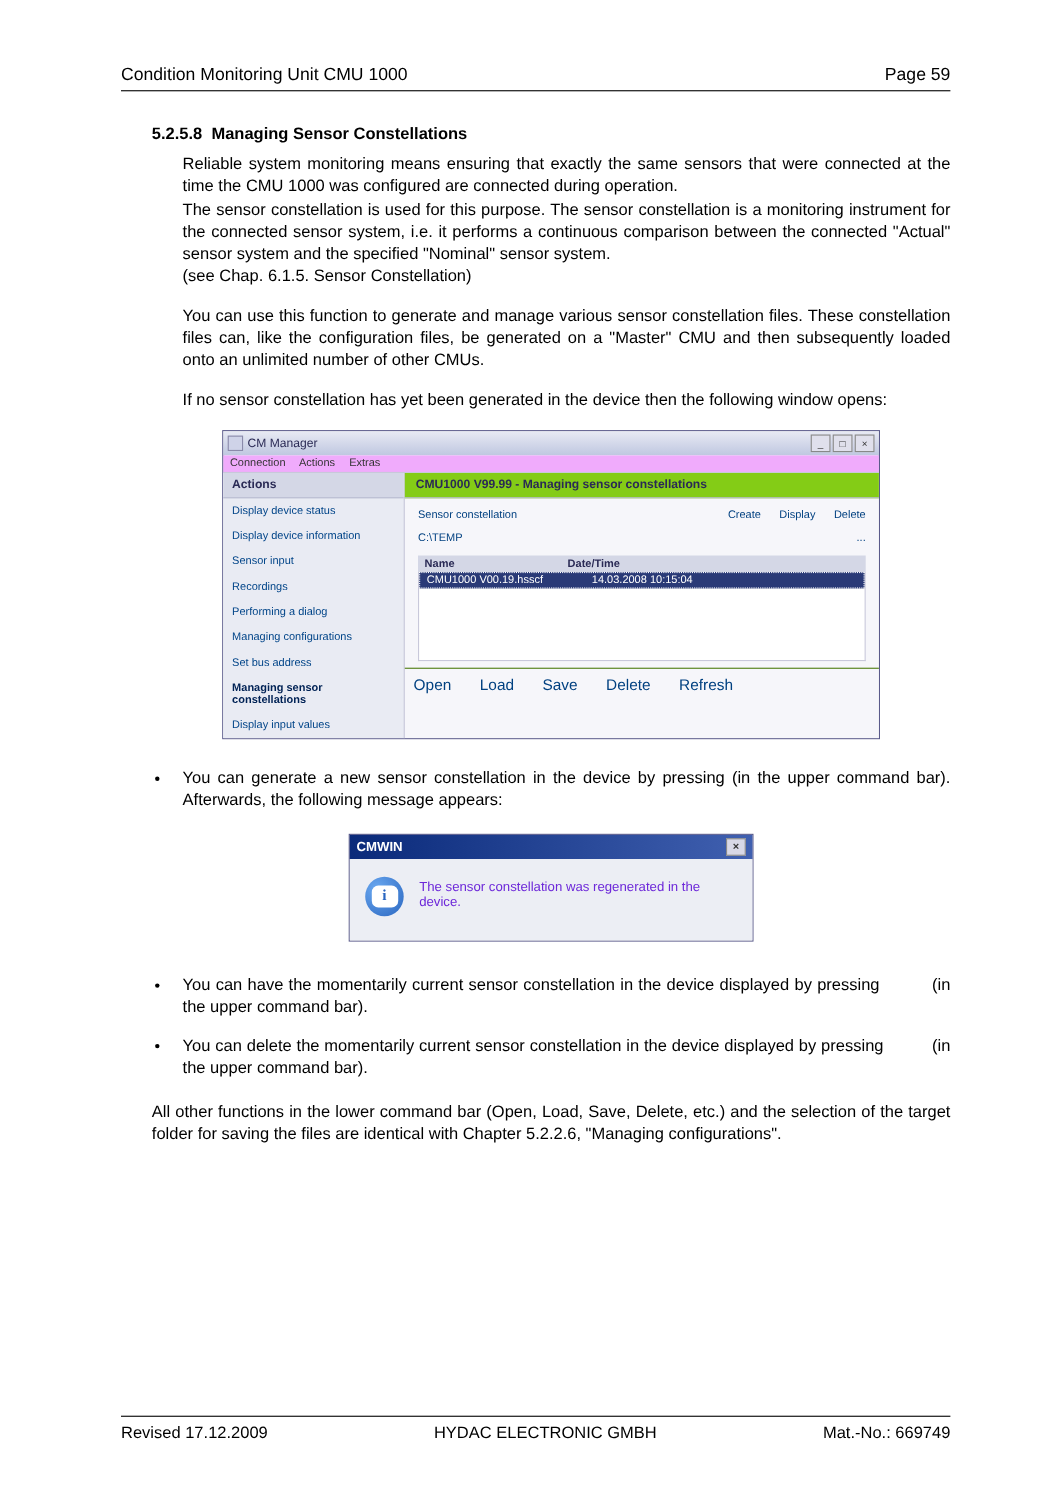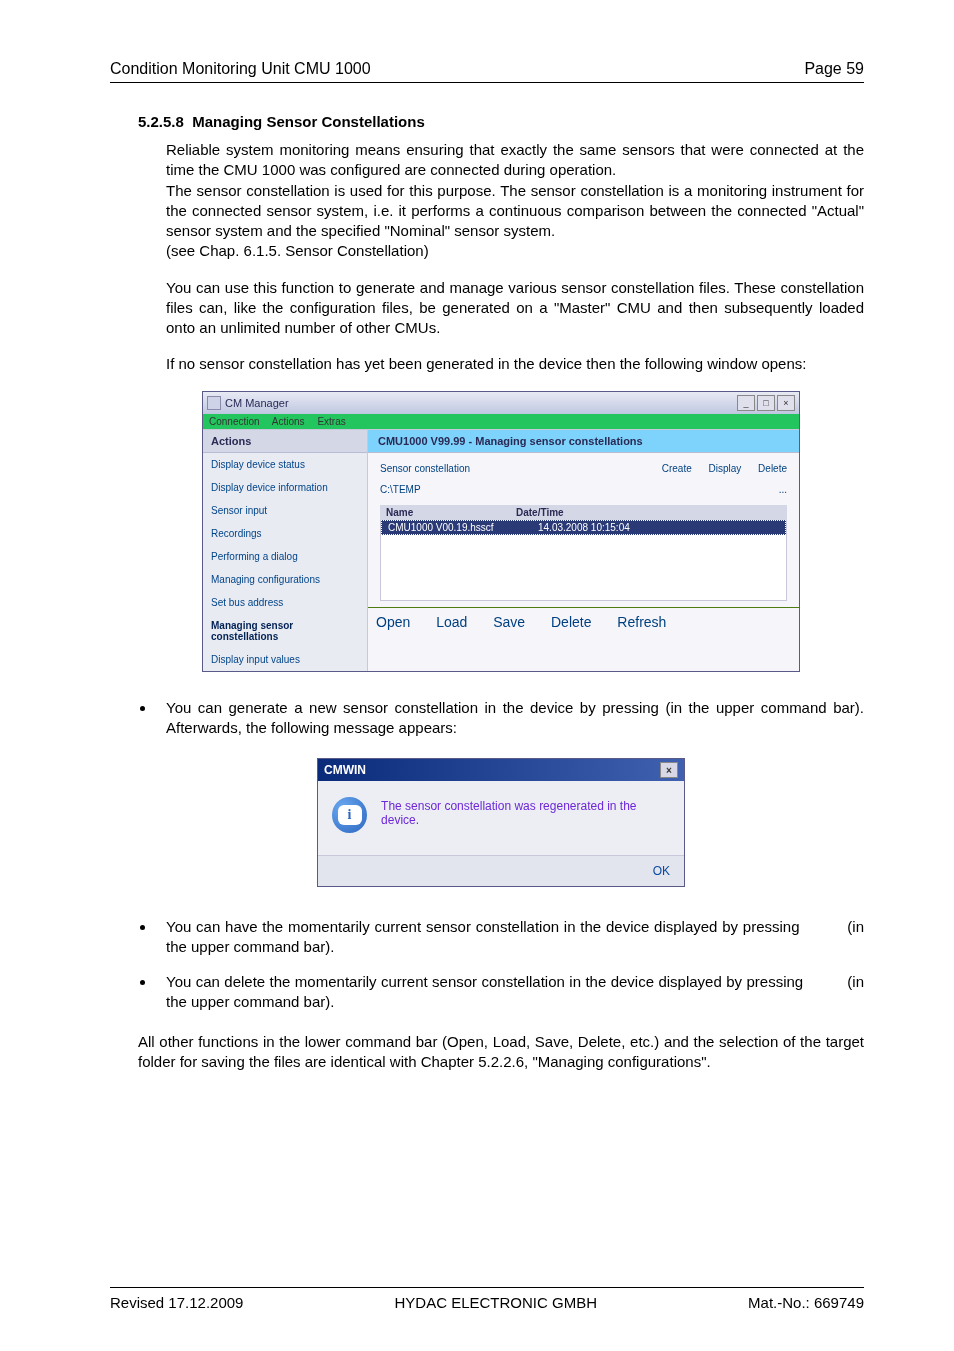--- a/index.html
+++ b/index.html
@@ -80,21 +80,21 @@
   }
   .win-buttons {
     display: flex;
     gap: 2px;
   }
   .win-btn {
     width: 16px; height: 14px; background: #e0e0ec; border: 1px solid #888; font-size: 9px;
     display:flex; align-items:center; justify-content:center; color:#333;
   }
   .menubar {
-    background: #22c55e;
+    background: #f0abfc;
     padding: 2px 6px;
     font-size: 10px;
     color: #333;
     border-bottom: 1px solid #c8c8da;
   }
   .menubar span { margin-right: 10px; }
   .app-body {
     display: flex;
     background: #f6f6fa;
   }
@@ -119,21 +119,21 @@
   }
   .sidebar-item.active {
     font-weight: bold;
     color: #002255;
   }
   .content-area {
     flex: 1;
     padding: 0;
   }
   .content-title {
-    background: #7dd3fc;
+    background: #84cc16;
     color: #2a2a55;
     font-weight: bold;
     padding: 5px 10px;
     font-size: 11px;
     border-bottom: 1px solid #b8bcd2;
   }
   .content-inner {
     padding: 10px 12px 6px 12px;
   }
   .row1 {
@@ -349,23 +349,20 @@
       <div class="dialog-title">
         <span>CMWIN</span>
         <div class="dialog-close">×</div>
       </div>
       <div class="dialog-body">
         <div class="info-icon-wrap">
           <div class="info-bubble">i</div>
         </div>
         <div class="dialog-msg">The sensor constellation was regenerated in the device.</div>
       </div>
-      <div class="dialog-footer">
-        <span class="ok-link">OK</span>
-      </div>
     </div>
 
     <ul class="bullets">
       <li>
         <span>You can have the momentarily current sensor constellation in the device displayed by pressing</span>
         &nbsp;&nbsp;&nbsp;&nbsp;&nbsp;&nbsp;&nbsp;&nbsp;
         <span>(in the upper command bar).</span>
       </li>
       <li>
         <span>You can delete the momentarily current sensor constellation in the device displayed by pressing</span>

